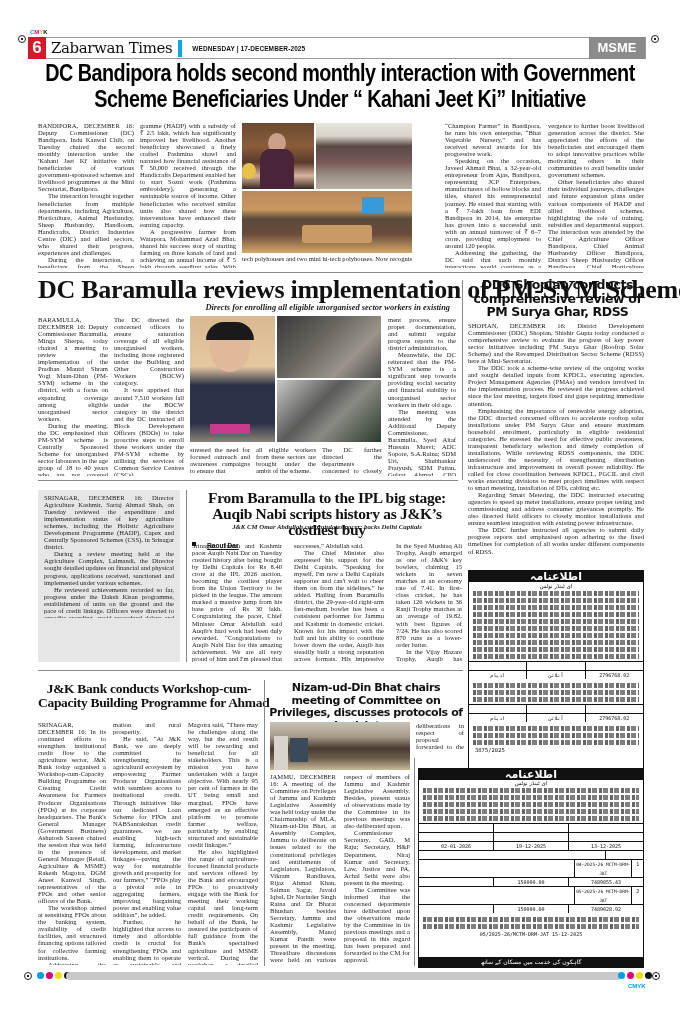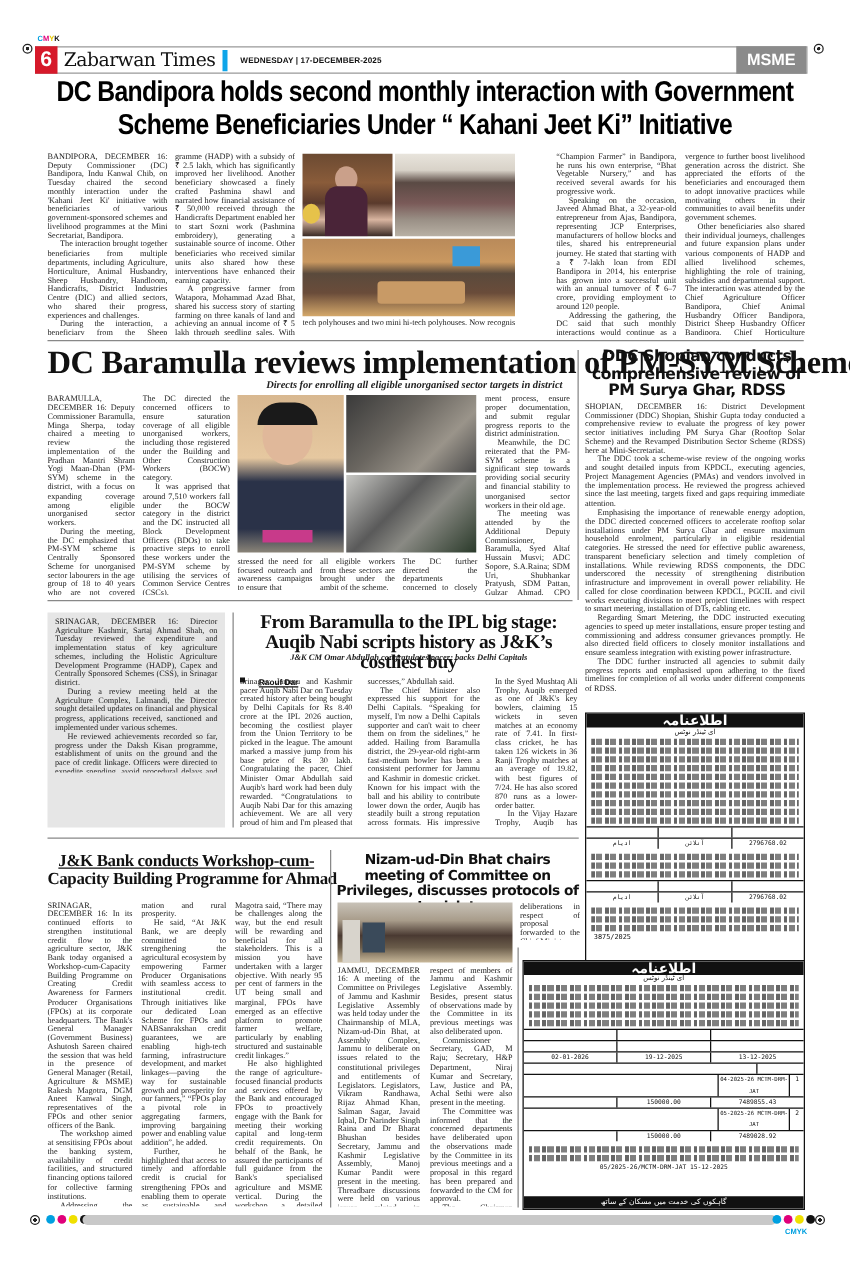--- a/index.html
+++ b/index.html
@@ -81,21 +81,21 @@
     <p>Addressing the gathering, the DC said that such monthly interactions would continue as a platform to review ground-level implementation of schemes, promote transparency, and strengthen inter-departmental con-</p>
   </div>
 <div class="abs body-text" style="left:548px;top:122px;width:96px;height:146px;">
     <p>vergence to further boost livelihood generation across the district. She appreciated the efforts of the beneficiaries and encouraged them to adopt innovative practices while motivating others in their communities to avail benefits under government schemes.</p>
     <p>Other beneficiaries also shared their individual journeys, challenges and future expansion plans under various components of HADP and allied livelihood schemes, highlighting the role of training, subsidies and departmental support. The interaction was attended by the Chief Agriculture Officer Bandipora, Chief Animal Husbandry Officer Bandipora, District Sheep Husbandry Officer Bandipora, Chief Horticulture Officer Bandipora, representatives of concerned departments and a large number of beneficiaries.</p>
   </div>
 
 <div class="abs rule" style="left:38px;top:272px;width:605px;"></div>
 
 <div class="abs h-serif" style="left:38px;top:276px;width:420px;font-size:26px;line-height:28px;white-space:nowrap;">DC Baramulla reviews implementation of PM-SYM Scheme</div>
-<div class="abs kicker" style="left:150px;top:303px;width:300px;text-align:right;white-space:nowrap;">Directs for enrolling all eligible unorganised sector targets in district</div>
+<div class="abs kicker" style="left:150px;top:303px;width:300px;text-align:right;white-space:nowrap;">Directs for enrolling all eligible unorganised sector workers in existing</div>
 
 <div class="abs body-text" style="left:38px;top:316px;width:70px;height:160px;">
     <p>BARAMULLA, DECEMBER 16: Deputy Commissioner Baramulla, Minga Sherpa, today chaired a meeting to review the implementation of the Pradhan Mantri Shram Yogi Maan-Dhan (PM-SYM) scheme in the district, with a focus on expanding coverage among eligible unorganised sector workers.</p>
     <p>During the meeting, the DC emphasized that PM-SYM scheme is Centrally Sponsored Scheme for unorganised sector labourers in the age group of 18 to 40 years who are not covered under any other pension scheme. Under the scheme, beneficiaries are entitled to a minimum assured pension of ₹ 3,000 per month on attaining the age of 60 years.</p>
   </div>
 <div class="abs body-text" style="left:114px;top:316px;width:70px;height:160px;">
     <p>The DC directed the concerned officers to ensure saturation coverage of all eligible unorganised workers, including those registered under the Building and Other Construction Workers (BOCW) category.</p>
     <p>It was apprised that around 7,510 workers fall under the BOCW category in the district and the DC instructed all Block Development Officers (BDOs) to take proactive steps to enroll these workers under the PM-SYM scheme by utilising the services of Common Service Centres (CSCs).</p>
   </div>
 <div class="photo" style="left:190px;top:316px;width:85px;height:126px;background:linear-gradient(180deg,#d8b890 0%,#e6c8a0 40%,#2a3248 55%,#2a3248 85%,#8a8478 100%);">
@@ -198,21 +198,21 @@
     </div>
   <div class="urdu-line" style="margin-top:4px;"></div>
     <div class="urdu-line"></div>
     <div class="urdu-line"></div>
   <div style="font-size:5.5px;font-family:'DejaVu Sans Mono',monospace;margin:2px 6px;">3875/2025</div>
   <div class="urdu-foot" style="position:absolute;bottom:0;left:0;right:0;">سفر شروع کرنے کی خدمت میں مسکان کی ساتھ</div>
 </div>
 
 <div class="abs rule" style="left:38px;top:670px;width:425px;"></div>
 
-<div class="abs h-serif" style="left:38px;top:682px;width:222px;font-size:13.5px;line-height:14px;text-align:center;white-space:nowrap;text-decoration:underline;">J&amp;K Bank conducts Workshop-cum-</div>
+<div class="abs h-serif" style="left:38px;top:682px;width:222px;font-size:13.5px;line-height:14px;text-align:center;white-space:nowrap;">J&amp;K Bank conducts Workshop-cum-</div>
 <div class="abs h-serif" style="left:38px;top:696px;width:222px;font-size:13.5px;line-height:14px;text-align:center;white-space:nowrap;">Capacity Building Programme for Ahmad</div>
 <div class="abs body-text" style="left:38px;top:721px;width:68px;height:244px;">
     <p>SRINAGAR, DECEMBER 16: In its continued efforts to strengthen institutional credit flow to the agriculture sector, J&amp;K Bank today organised a Workshop-cum-Capacity Building Programme on Creating Credit Awareness for Farmers Producer Organisations (FPOs) at its corporate headquarters. The Bank's General Manager (Government Business) Ashutosh Sareen chaired the session that was held in the presence of General Manager (Retail, Agriculture &amp; MSME) Rakesh Magotra, DGM Aneet Kanwal Singh, representatives of the FPOs and other senior officers of the Bank.</p>
     <p>The workshop aimed at sensitising FPOs about the banking system, availability of credit facilities, and structured financing options tailored for collective farming institutions.</p>
     <p>Addressing the participants, General Manager Ashutosh Sareen emphasised the Bank's commitment to supporting FPOs as key drivers of agricultural transfor-</p>
   </div>
 <div class="abs body-text" style="left:113px;top:721px;width:68px;height:244px;">
     <p>mation and rural prosperity.</p>
     <p>He said, “At J&amp;K Bank, we are deeply committed to strengthening the agricultural ecosystem by empowering Farmer Producer Organisations with seamless access to institutional credit. Through initiatives like our dedicated Loan Scheme for FPOs and NABSanrakshan credit guarantees, we are enabling high-tech farming, infrastructure development, and market linkages—paving the way for sustainable growth and prosperity for our farmers,” “FPOs play a pivotal role in aggregating farmers, improving bargaining power and enabling value addition”, he added.</p>
     <p>Further, he highlighted that access to timely and affordable credit is crucial for strengthening FPOs and enabling them to operate as sustainable and commercially viable entities.</p>

